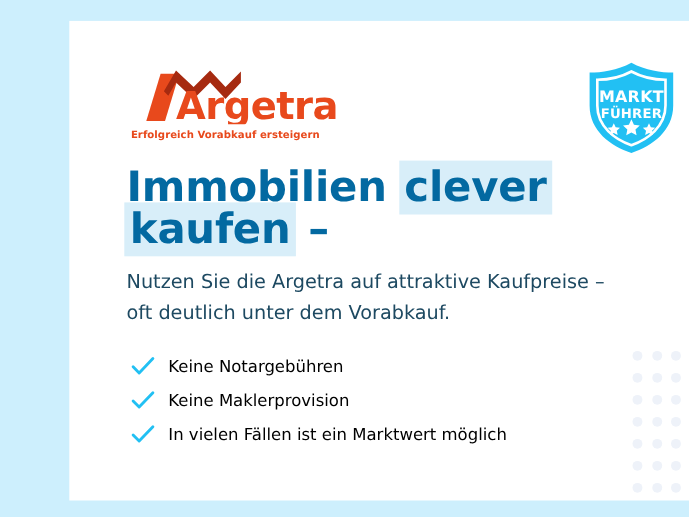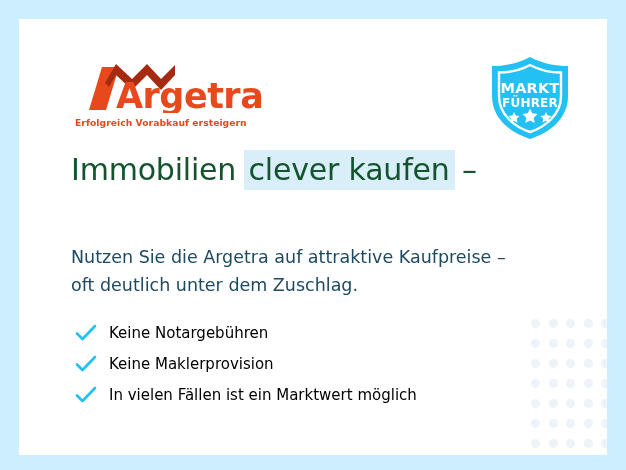--- a/index.html
+++ b/index.html
@@ -13,20 +13,21 @@
     background: #cdeffd;
     font-family: "DejaVu Sans", "Liberation Sans", sans-serif;
     -webkit-font-smoothing: antialiased;
   }
 
   
   .frame {
     position: absolute;
     inset: 0;
     background: #cdeffd;
+    margin-left: 44px;
   }
   .card {
     position: absolute;
     left: 19px;
     top: 19px;
     width: 588px;
     height: 436px;
     background: #ffffff;
     overflow: hidden;
   }
@@ -88,24 +89,24 @@
     height: 86px;
   }
   .badge svg { display: block; }
 
   
   .headline {
     position: absolute;
     left: 52px;
     top: 132px;
     width: 500px;
-    font-size: 30px;
-    font-weight: normal;
+    font-size: 38px;
+    font-weight: bold;
     line-height: 38px;
-    color: #14532d;
+    color: #0369a1;
     letter-spacing: -0.2px;
   }
   .headline .hl {
     background: #d8eef9;
     padding: 2px 5px 3px 5px;
     margin: 0 -2px;
     box-decoration-break: clone;
     -webkit-box-decoration-break: clone;
   }
   .headline .l2 { display: block; margin-top: 4px; }
@@ -221,21 +222,21 @@
         </g>
       </svg>
     </div>
 
     <div class="headline">
       <span>Immobilien </span><span class="hl">clever kaufen</span><span> –</span>
     </div>
 
     <div class="subhead">
       <div>Nutzen Sie die Argetra auf attraktive Kaufpreise –</div>
-      <div>oft deutlich unter dem Zuschlag.</div>
+      <div>oft deutlich unter dem Vorabkauf.</div>
     </div>
 
     <div class="bullets">
       <div class="bullet">
         <span class="check">
           <svg width="22" height="18" viewBox="0 0 22 18">
               <path d="M2 9.5 L7.5 15 L20 2" fill="none" stroke="#22c0f3" stroke-width="2.6" stroke-linecap="round" stroke-linejoin="round"></path>
             </svg>
         </span>
         <span class="bullet-label">Keine Notargebühren</span>

